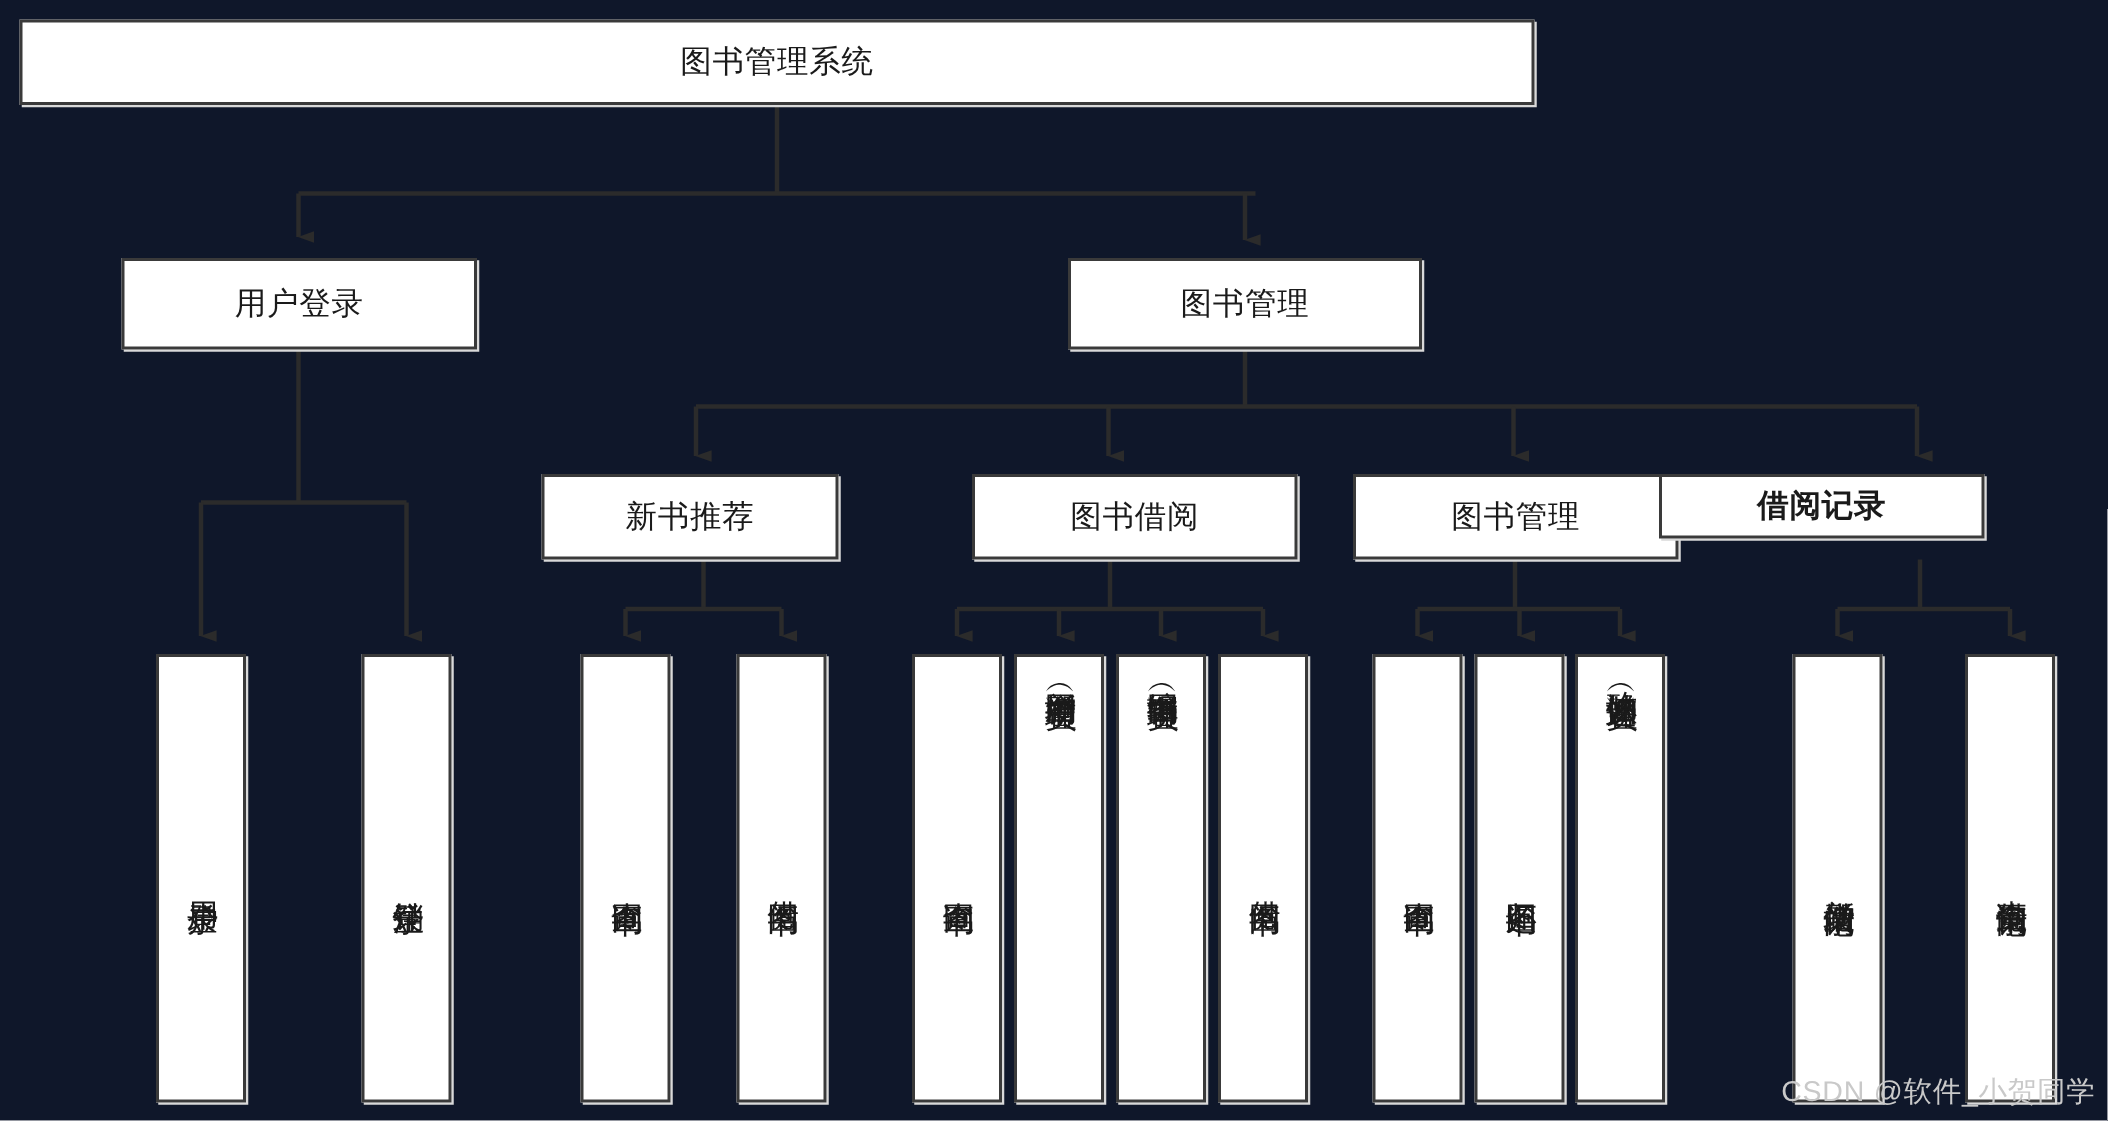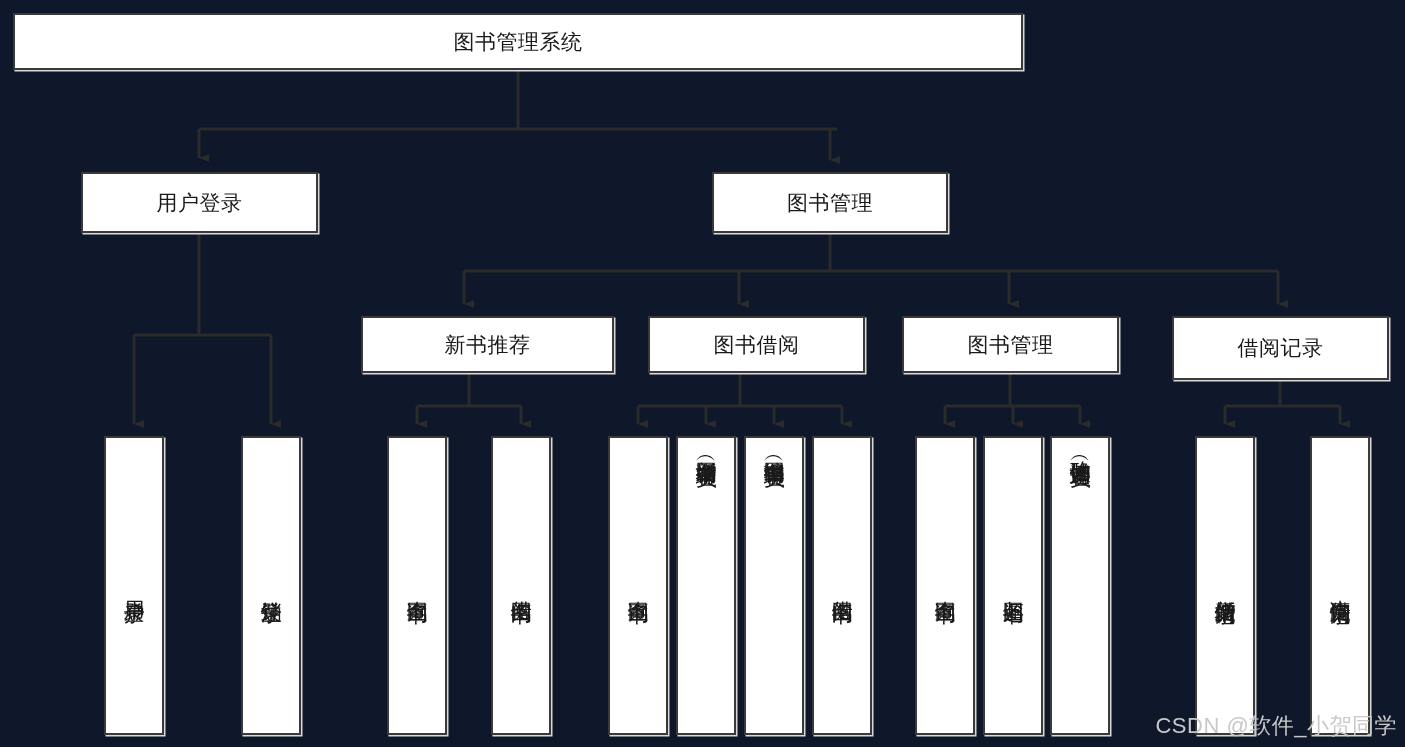--- a/index.html
+++ b/index.html
@@ -51,21 +51,21 @@
     left: 0;
     top: 0;
     width: 1405px;
     height: 747px;
     pointer-events: none;
   }
   .watermark {
     position: absolute;
     right: 8px;
     bottom: 6px;
-    font-size: 22px;
+    font-size: 19px;
     color: #c9c9c9;
     white-space: nowrap;
     letter-spacing: 0.5px;
     text-align: center;
   }
 </style>
 </head>
 <body>
 
 <div id="canvas">
@@ -124,30 +124,30 @@
     <span>图书管理系统</span>
   </div>
 
   <div class="node horiz" style="left:81px; top:172px; width:237px; height:61px;">
     <span>用户登录</span>
   </div>
   <div class="node horiz" style="left:712px; top:172px; width:236px; height:61px;">
     <span>图书管理</span>
   </div>
 
-  <div class="node horiz" style="left:361px; top:316px; width:253px; height:57px;">
+  <div class="node horiz" style="left:361px; top:316px; width:198px; height:57px;">
     <span>新书推荐</span>
   </div>
   <div class="node horiz" style="left:632px; top:316px; width:217px; height:57px;margin-left:16px;">
     <span>图书借阅</span>
   </div>
   <div class="node horiz" style="left:902px; top:316px; width:217px; height:57px;">
     <span>图书管理</span>
   </div>
-  <div class="node horiz" style="left:1172px; top:316px; width:217px; height:64px;">
+  <div class="node horiz" style="left:1106px; top:316px; width:217px; height:43px;font-weight:bold;">
     <span>借阅记录</span>
   </div>
 
   <div class="node vert midpack" style="left:104px; top:436px; width:60px; height:299px;">
     <span>用户登录</span>
   </div>
   <div class="node vert midpack" style="left:241px; top:436px; width:60px; height:299px;">
     <span>注销登录</span>
   </div>
 

